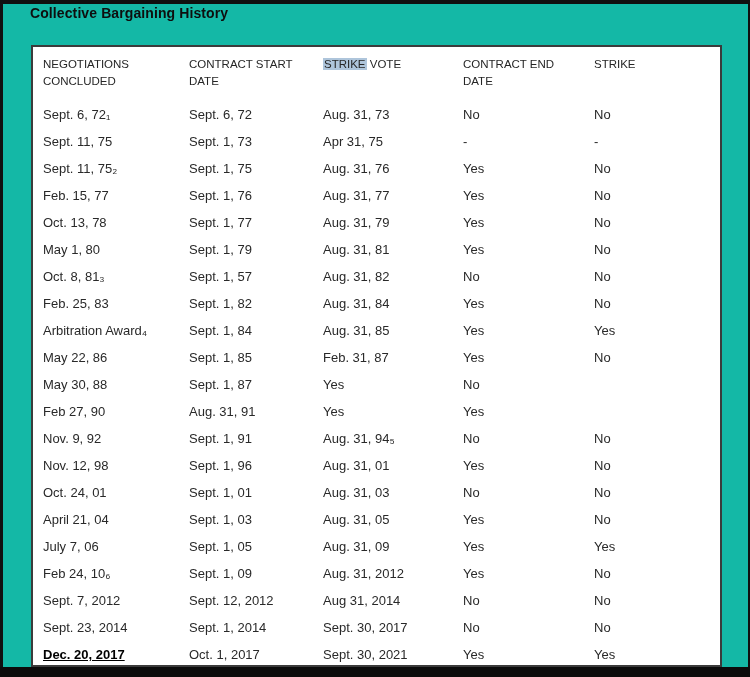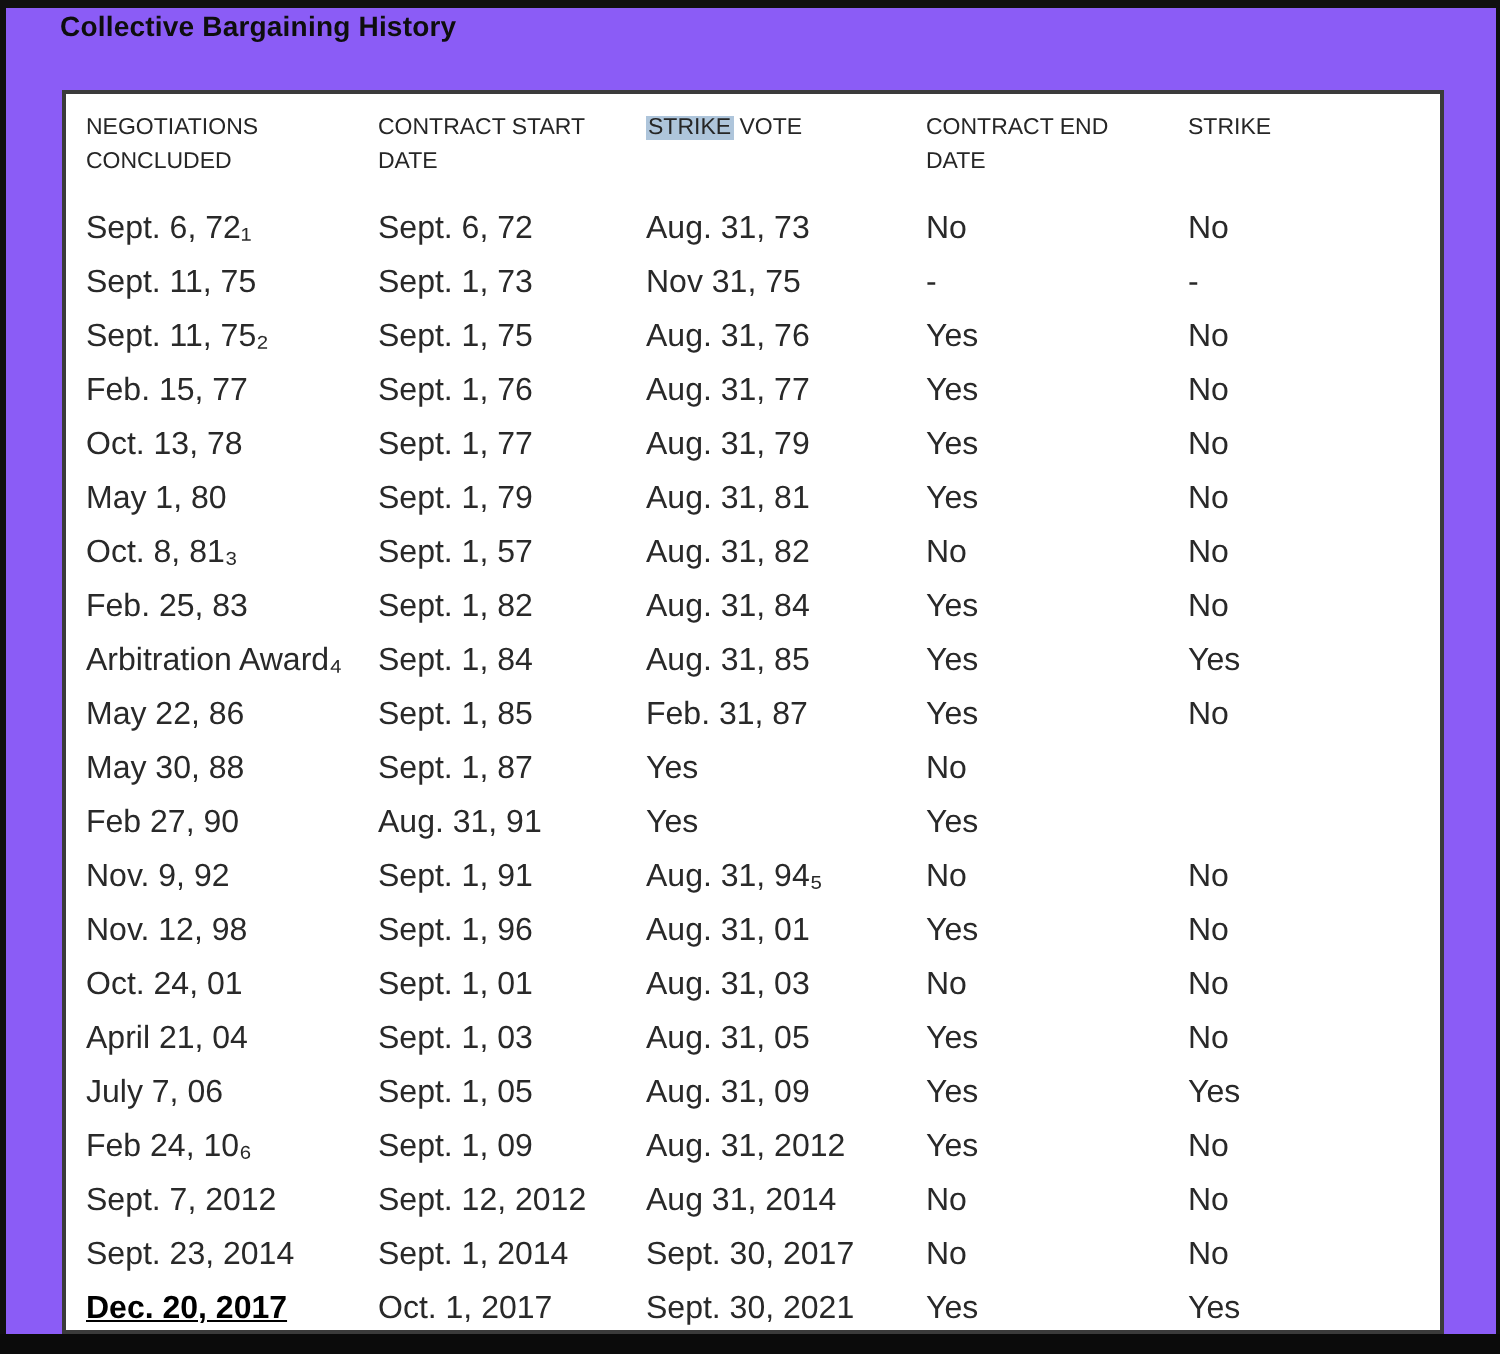--- a/index.html
+++ b/index.html
@@ -1,17 +1,17 @@
 <!DOCTYPE html>
 <html><head>
 <meta charset="utf-8">
 <style>
   html, body { margin:0; padding:0; background:#ffffff; }
   .page {
-    position:relative; width:750px; height:677px; background:#8b5cf6;
+    position:relative; width:750px; height:677px; background:#14b8a6;
     font-family:"Liberation Sans","DejaVu Sans",sans-serif; color:#262626;
     overflow:hidden;
   }
   .edge { position:absolute; background:#101010; }
   .edge-top    { top:0; left:0; width:750px; height:4px; }
   .edge-bottom { bottom:0; left:0; width:750px; height:10px; background:#0b0b0b; }
   .edge-left   { top:0; left:0; width:3px; height:677px; }
   .edge-right  { top:0; right:0; width:2px; height:677px; }
 
   .title {
@@ -26,21 +26,21 @@
   }
   .hrow, .row {
     display:grid;
     grid-template-columns:146px 134px 140px 131px 1fr;
   }
   .hrow {
     box-sizing:border-box; height:54px; padding-top:9px;
     font-size:11.5px; line-height:17px; color:#262626; font-weight:400;
   }
   .hcell { padding-right:14px; }
-  .row { height:27px; line-height:27px; font-size:16px; color:#292929; }
+  .row { height:27px; line-height:27px; font-size:13px; color:#292929; }
   .cell { white-space:nowrap; }
   .row.emphasized .cell:first-child { font-weight:700; color:#000000;text-decoration:underline; }
   .hl { padding:0 1px; }
 </style>
 </head>
 <body>
 
 <div class="page">
   <div class="edge edge-top"></div>
   <div class="edge edge-left"></div>
@@ -61,21 +61,21 @@
         <div class="row">
     <div class="cell">Sept. 6, 72₁</div>
     <div class="cell">Sept. 6, 72</div>
     <div class="cell">Aug. 31, 73</div>
     <div class="cell">No</div>
     <div class="cell">No</div>
   </div>
         <div class="row">
     <div class="cell">Sept. 11, 75</div>
     <div class="cell">Sept. 1, 73</div>
-    <div class="cell">Nov 31, 75</div>
+    <div class="cell">Apr 31, 75</div>
     <div class="cell">-</div>
     <div class="cell">-</div>
   </div>
         <div class="row">
     <div class="cell">Sept. 11, 75₂</div>
     <div class="cell">Sept. 1, 75</div>
     <div class="cell">Aug. 31, 76</div>
     <div class="cell">Yes</div>
     <div class="cell">No</div>
   </div>

